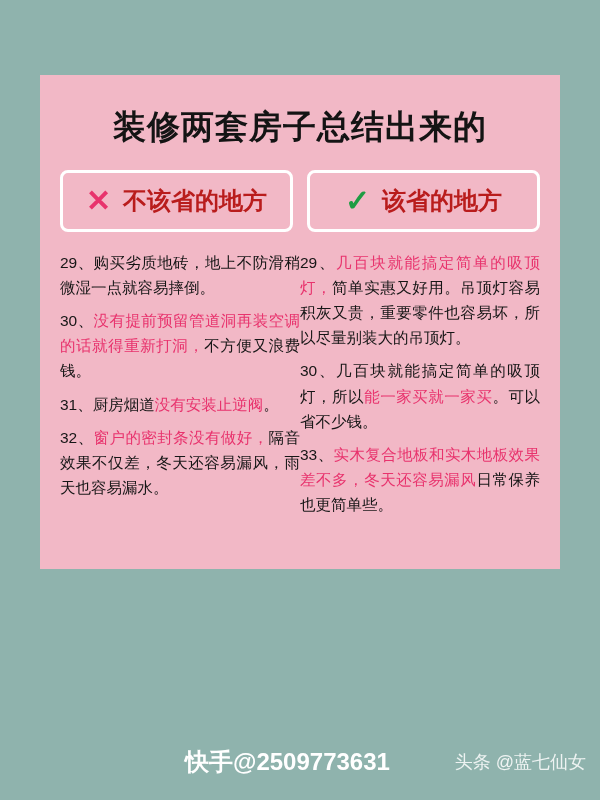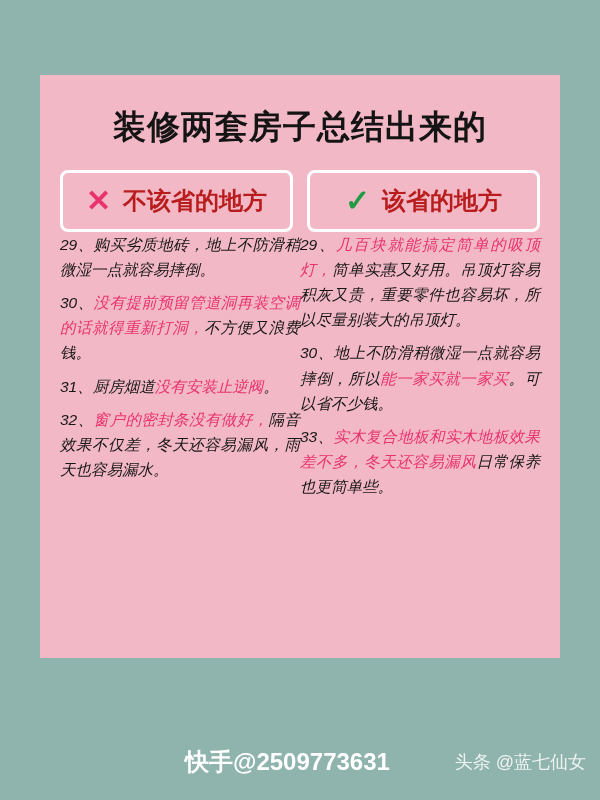--- a/index.html
+++ b/index.html
@@ -12,21 +12,21 @@
     background: #8fb3ad;
     font-family: "Liberation Sans", sans-serif;
     overflow: hidden;
     position: relative;
   }
   .poster {
     position: absolute;
     left: 40px;
     top: 75px;
     width: 520px;
-    height: 583px;
+    height: 494px;
     background: #f2b8c6;
     box-sizing: border-box;
     padding: 18px 16px 10px 16px;
   }
   .poster-title {
     text-align: center;
     font-size: 33px;
     font-weight: bold;
     color: #141414;
     letter-spacing: 1px;
@@ -60,21 +60,21 @@
   .header-label {
     font-size: 24px;
     font-weight: bold;
     color: #b91c1c;
     white-space: nowrap;
   }
   .columns {
     display: flex;
     justify-content: space-between;
     padding: 0 4px;
-    font-style: italic;
+    margin-top: 18px;
   }
   .col {
     flex: 1 1 0;
     width: 234px;
   }
   .para {
     font-size: 15.5px;
     line-height: 1.62;
     color: #161616;
     margin: 0 0 8px 0;
@@ -128,21 +128,21 @@
 
   <div class="columns">
     <div class="col" id="left-col">
         <p class="para"><span>29、</span><span>购买劣质地砖，地上不防滑稍微湿一点就容易摔倒。</span></p>
         <p class="para"><span>30、</span><span class="hl">没有提前预留管道洞再装空调的话就得重新打洞，</span><span>不方便又浪费钱。</span></p>
         <p class="para"><span>31、</span><span>厨房烟道</span><span class="hl">没有安装止逆阀</span><span>。</span></p>
         <p class="para"><span>32、</span><span class="hl">窗户的密封条没有做好，</span><span>隔音效果不仅差，冬天还容易漏风，雨天也容易漏水。</span></p>
       </div>
     <div class="col" id="right-col">
         <p class="para"><span>29、</span><span class="hl">几百块就能搞定简单的吸顶灯，</span><span>简单实惠又好用。吊顶灯容易积灰又贵，重要零件也容易坏，所以尽量别装大的吊顶灯。</span></p>
-        <p class="para"><span>30、</span><span>地上不防滑稍微湿一点就容易摔倒，所以</span><span class="hl">能一家买就一家买</span><span>。可以省不少钱。</span></p>
+        <p class="para"><span>30、</span><span>几百块就能搞定简单的吸顶灯，所以</span><span class="hl">能一家买就一家买</span><span>。可以省不少钱。</span></p>
         <p class="para"><span>33、</span><span class="hl">实木复合地板和实木地板效果差不多，</span><span class="hl">冬天还容易漏风</span><span>日常保养也更简单些。</span></p>
       </div>
   </div>
 
 </div>
 
 <div class="footer">
   <div class="watermark-left">快手@2509773631</div>
   <div class="watermark-right">头条 @蓝七仙女</div>
 </div>

